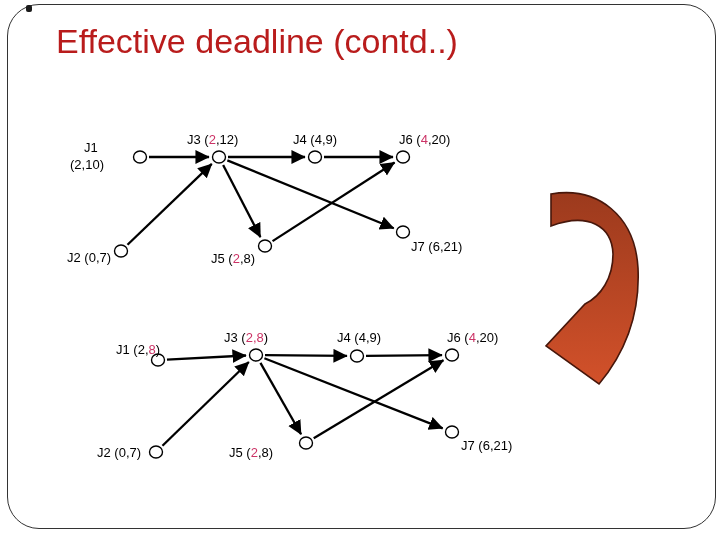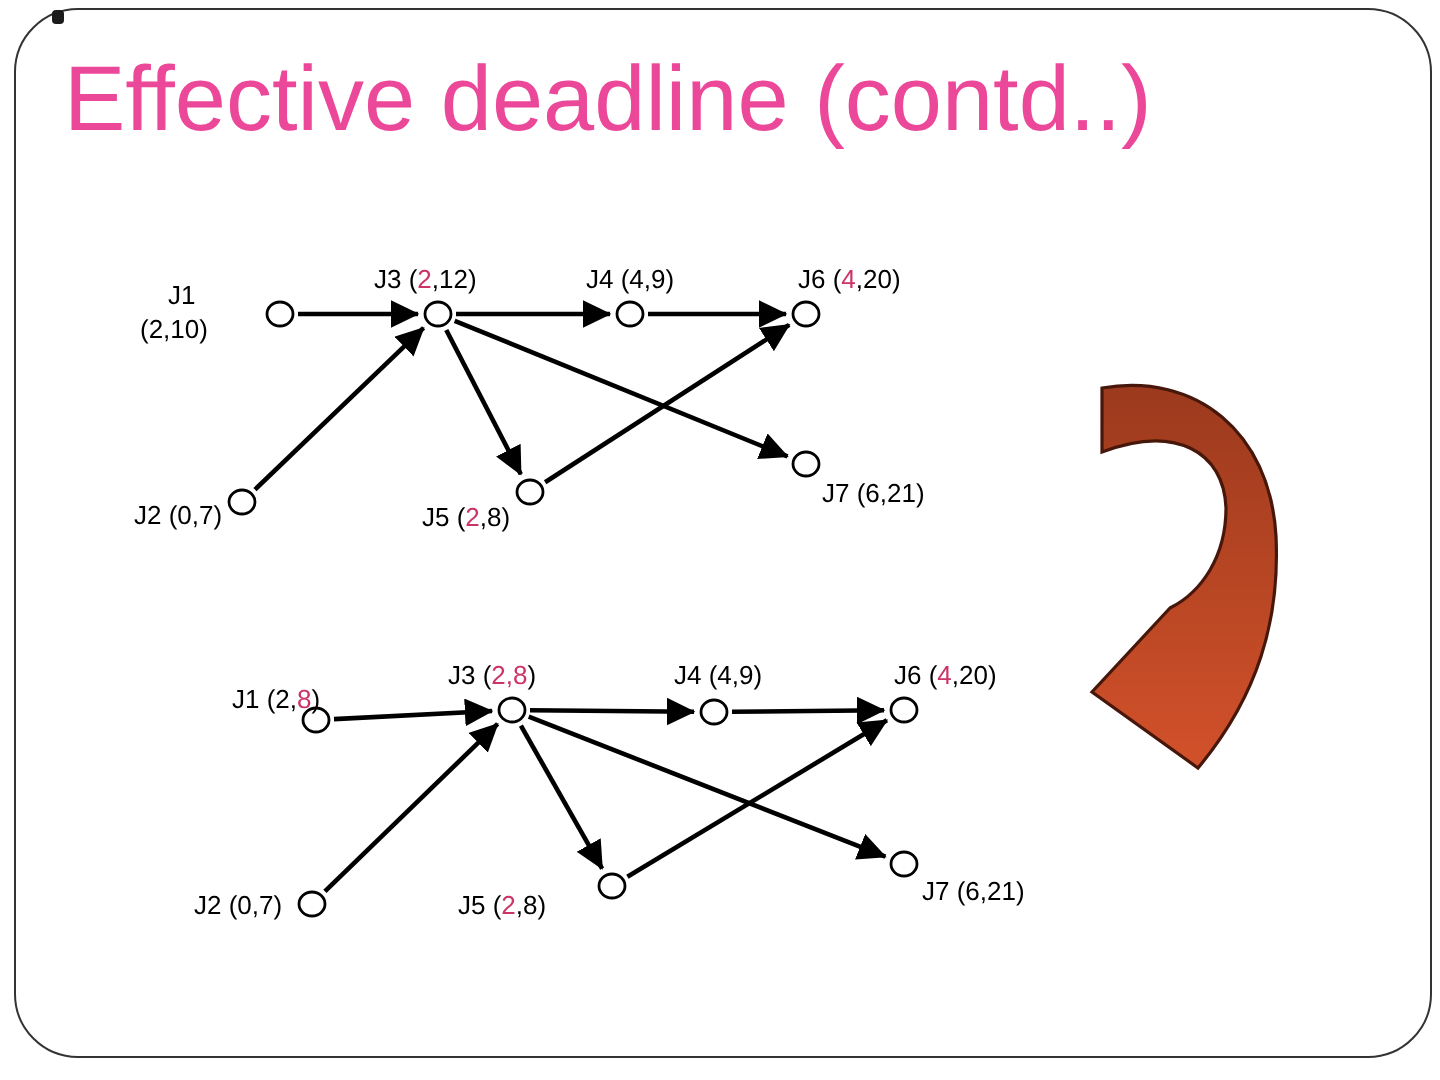--- a/index.html
+++ b/index.html
@@ -9,22 +9,22 @@
   }
   .slide-border{
     position:absolute;left:7px;top:4px;width:707px;height:523px;
     border:1px solid #333333;border-radius:32px;background:#ffffff;
   }
   .corner-dot{
     position:absolute;left:26px;top:5px;width:6px;height:7px;
     background:#1b1b1b;border-radius:2px;
   }
   .slide-title{
-    position:absolute;left:32px;top:22px;
-    font-size:46px;color:#ec4899;letter-spacing:0px;white-space:nowrap;
+    position:absolute;left:56px;top:22px;
+    font-size:34px;color:#b91c1c;letter-spacing:0px;white-space:nowrap;
   }
   #graphs-svg{position:absolute;left:0;top:0;}
   #curved-arrow{position:absolute;left:541px;top:186px;}
   text{font-family:"Liberation Sans",sans-serif;font-size:13px;fill:#000000;}
 </style>
 </head>
 <body>
 
 <div class="slide-border"></div>
 <div class="corner-dot"></div>

